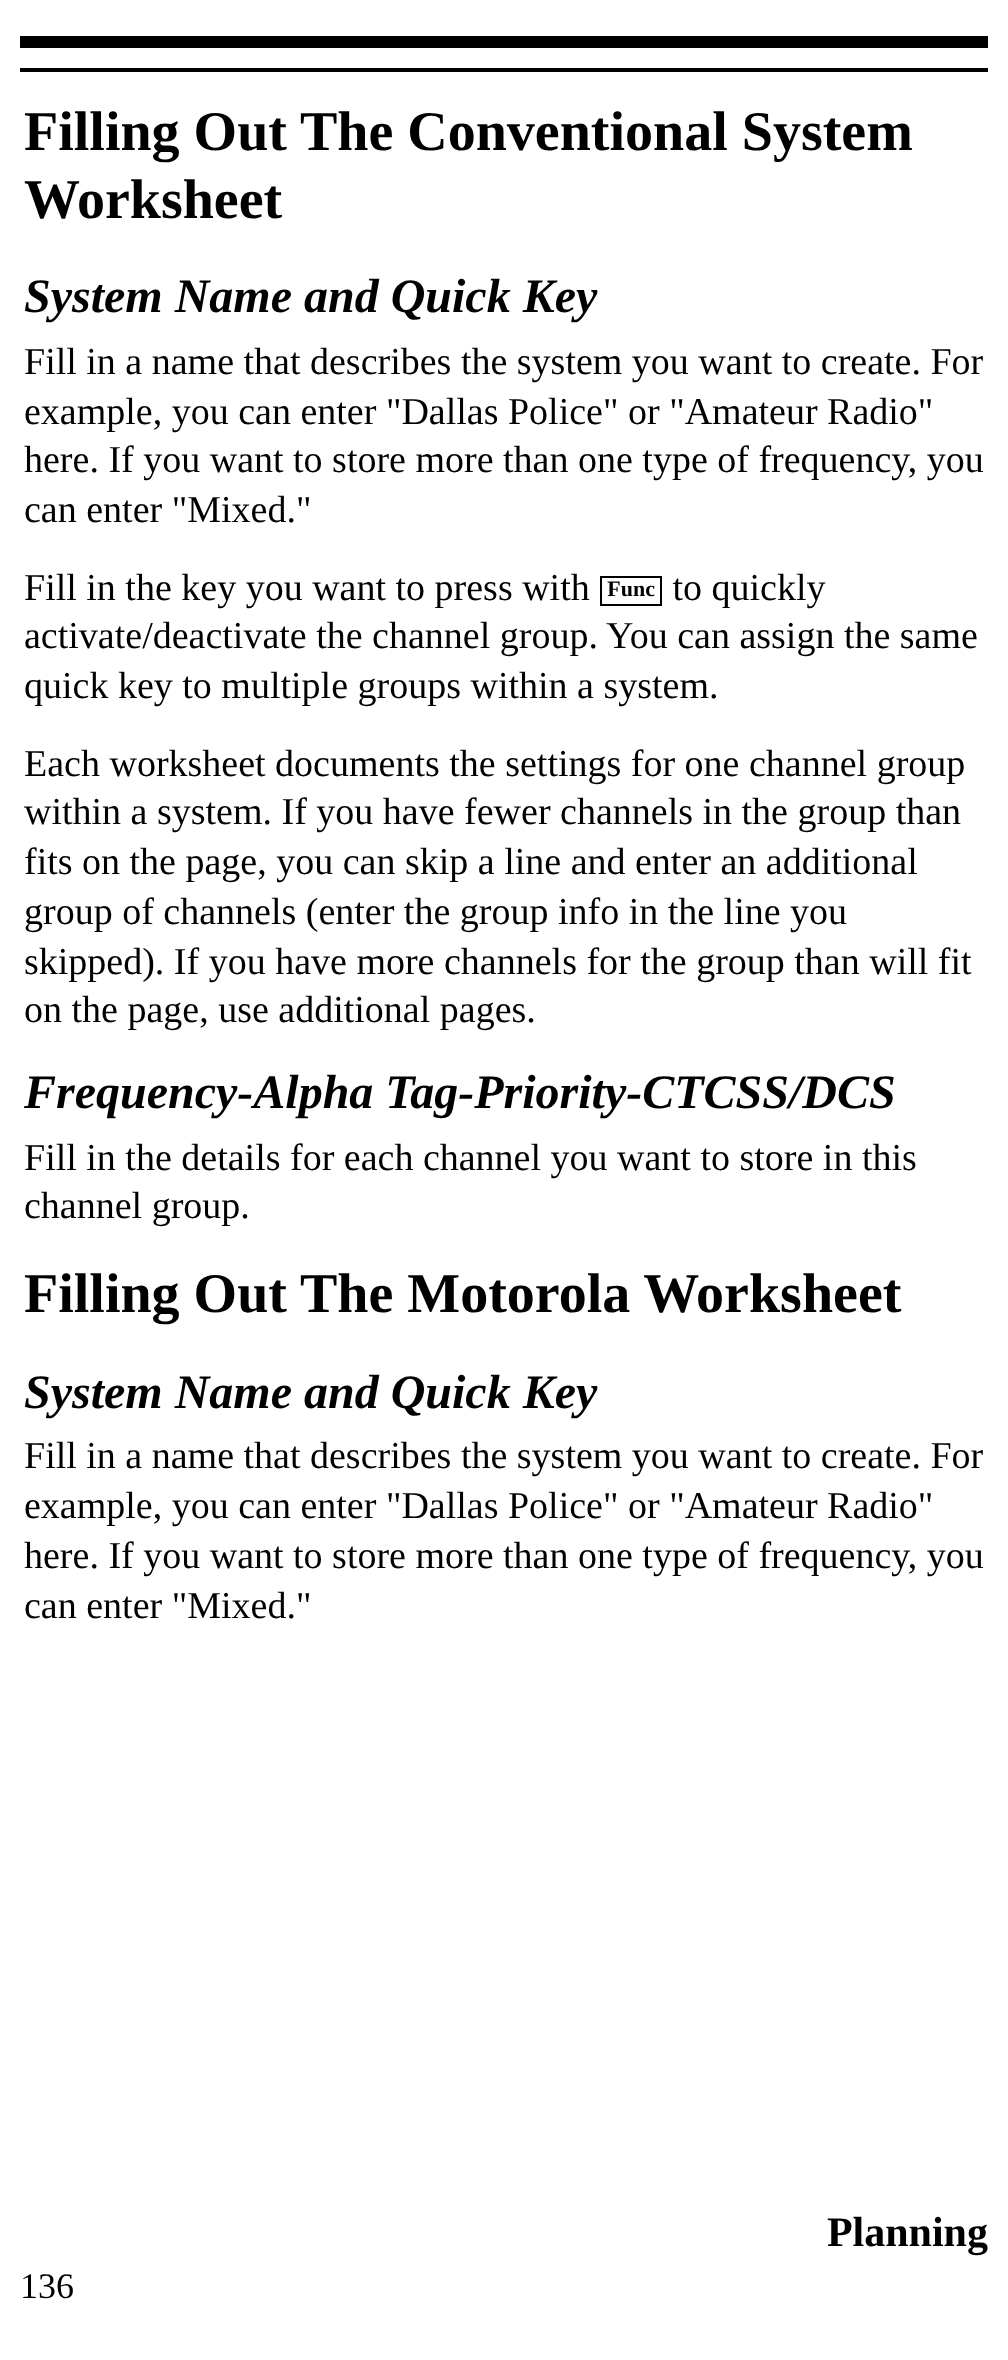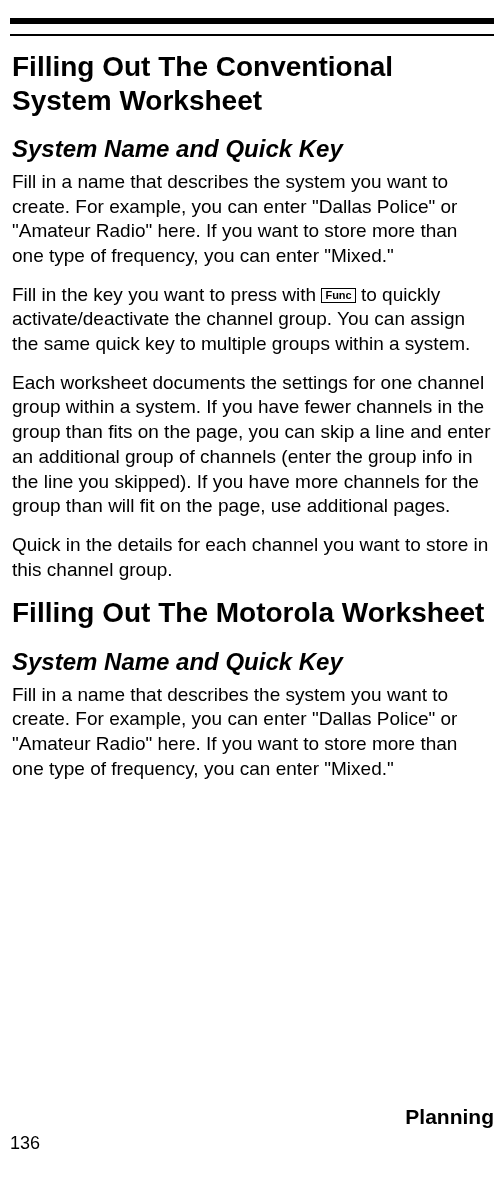--- a/index.html
+++ b/index.html
@@ -1,18 +1,19 @@
 <!DOCTYPE html>
 <html><head>
   <meta charset="utf-8">
   <style>
     * {
       margin: 0;
       padding: 0;
       box-sizing: border-box;
+      font-family: Liberation Serif, serif;
     }
     body {
       width: 504px;
       height: 1180px;
       background: #ffffff;
       font-family: Arial, Helvetica, sans-serif;
       color: #000000;
       padding: 18px 10px 10px 10px;
       position: relative;
     }
@@ -87,21 +88,22 @@
   <div class="h1">Filling Out The Conventional System Worksheet</div>
 
   <div class="h2 first">System Name and Quick Key</div>
   <div class="para">Fill in a name that describes the system you want to create. For example, you can enter "Dallas Police" or "Amateur Radio" here. If you want to store more than one type of frequency, you can enter "Mixed."</div>
 
   <div class="para">
     <span>Fill in the key you want to press with </span><span class="func-key">Func</span><span> to quickly activate/deactivate the channel group. You can assign the same quick key to multiple groups within a system.</span>
   </div>
   <div class="para">Each worksheet documents the settings for one channel group within a system. If you have fewer channels in the group than fits on the page, you can skip a line and enter an additional group of channels (enter the group info in the line you skipped). If you have more channels for the group than will fit on the page, use additional pages.</div>
 
-  <div class="para">Quick in the details for each channel you want to store in this channel group.</div>
+  <div class="h2">Frequency-Alpha Tag-Priority-CTCSS/DCS</div>
+  <div class="para">Fill in the details for each channel you want to store in this channel group.</div>
 
   <div class="h1" style="">Filling Out The Motorola Worksheet</div>
 
   <div class="h2 first">System Name and Quick Key</div>
   <div class="para">Fill in a name that describes the system you want to create. For example, you can enter "Dallas Police" or "Amateur Radio" here. If you want to store more than one type of frequency, you can enter "Mixed."</div>
 
 </div>
 
 <div class="footer-section">
   <div class="planning-label">Planning</div>

